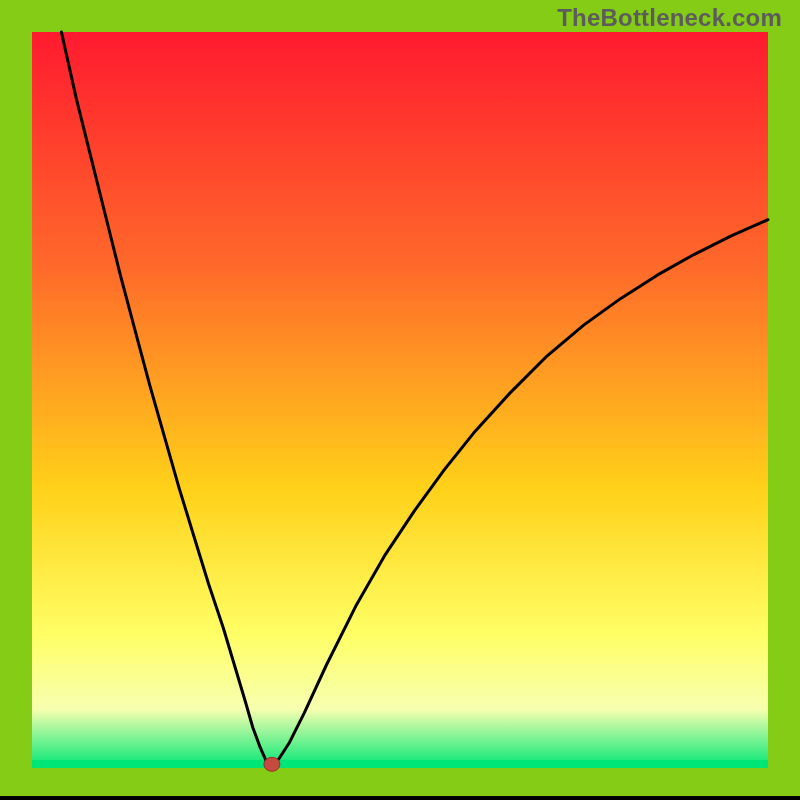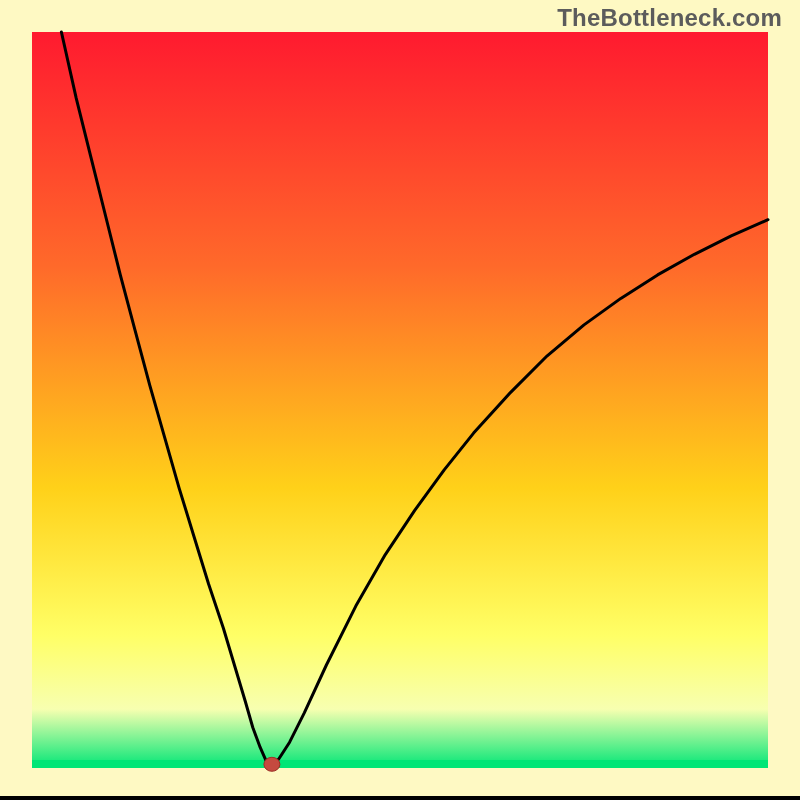--- a/index.html
+++ b/index.html
@@ -8,21 +8,21 @@
     width: 800px;
     height: 800px;
     background: #000;
     font-family: Arial, Helvetica, sans-serif;
     overflow: hidden;
   }
   .frame {
     position: relative;
     width: 800px;
     height: 796px;
-    background: #fef9c3;
+    background: #84cc16;
   }
   .watermark {
     position: absolute;
     top: 4px;
     right: 18px;
     font-size: 24px;
     font-weight: 600;
     color: #5c5c5c;
     letter-spacing: 0.2px;
     user-select: none;

